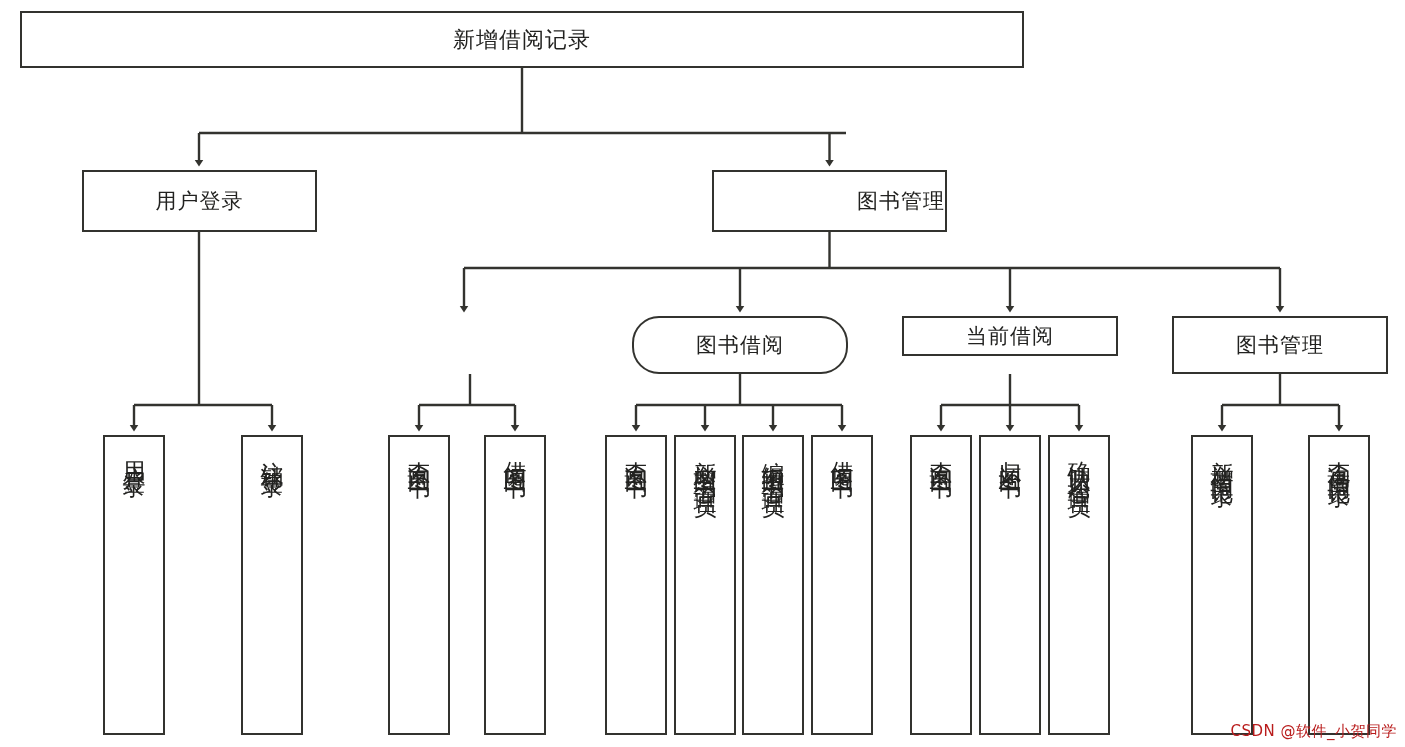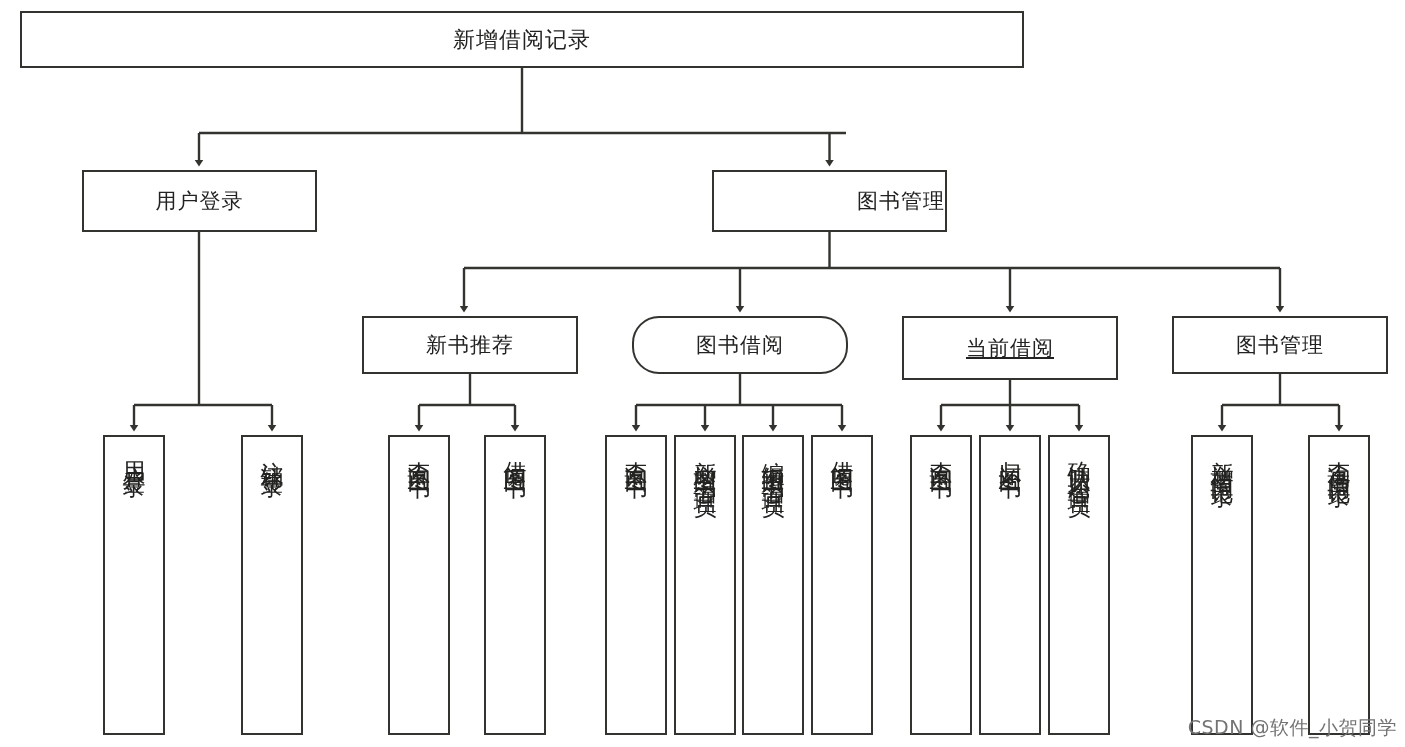--- a/index.html
+++ b/index.html
@@ -9,21 +9,21 @@
   svg.lines{position:absolute;left:0;top:0;width:1405px;height:747px;pointer-events:none;}
   .node{position:absolute;box-sizing:border-box;background:#ffffff;
         border:2px solid #33332f;display:flex;align-items:center;justify-content:center;
         color:#222220;}
   .node .lbl{display:block;text-align:center;line-height:1.18;white-space:pre;}
   .h-node .lbl{font-size:21px;letter-spacing:1px;}
   .root .lbl{font-size:22px;letter-spacing:1px;}
   .v-node{align-items:flex-start;justify-content:center;padding-top:6px;}
   .v-node .lbl{writing-mode:vertical-rl;text-orientation:upright;
                font-size:23px;letter-spacing:5px;line-height:1.0;white-space:pre;}
-  .watermark{position:absolute;right:8px;bottom:6px;font-size:19px;color:#737373;
+  .watermark{position:absolute;right:8px;bottom:6px;font-size:15px;color:#b91c1c;
              letter-spacing:.5px;white-space:nowrap;text-align:right;}
 </style>
 </head>
 <body>
 
 <div id="canvas">
 
   <svg class="lines" viewBox="0 0 1405 747" xmlns="http://www.w3.org/2000/svg">
     <defs>
       <marker id="ah" markerWidth="10" markerHeight="10" refX="3.2" refY="5" orient="auto" markerUnits="userSpaceOnUse">
@@ -78,27 +78,24 @@
     <span class="lbl">新增借阅记录</span>
   </div>
 
   <div class="node h-node" style="left:82px;top:170px;width:235px;height:62px;">
     <span class="lbl">用户登录</span>
   </div>
   <div class="node h-node" style="left:712px;top:170px;width:235px;height:62px;justify-content:flex-end;">
     <span class="lbl">图书管理</span>
   </div>
 
-  <div class="node h-node" style="left:362px;top:316px;width:216px;height:58px;">
-    <span class="lbl">新书推荐</span>
-  </div>
   <div class="node h-node" style="left:632px;top:316px;width:216px;height:58px;border-radius:27px;">
     <span class="lbl">图书借阅</span>
   </div>
-  <div class="node h-node" style="left:902px;top:316px;width:216px;height:64px;text-decoration:underline;">
+  <div class="node h-node" style="left:902px;top:316px;width:216px;height:40px;">
     <span class="lbl">当前借阅</span>
   </div>
   <div class="node h-node" style="left:1172px;top:316px;width:216px;height:58px;">
     <span class="lbl">图书管理</span>
   </div>
 
   <div class="node v-node" style="left:103px;top:435px;width:62px;height:300px;">
     <span class="lbl">用户登录</span>
   </div>
   <div class="node v-node" style="left:241px;top:435px;width:62px;height:300px;">

